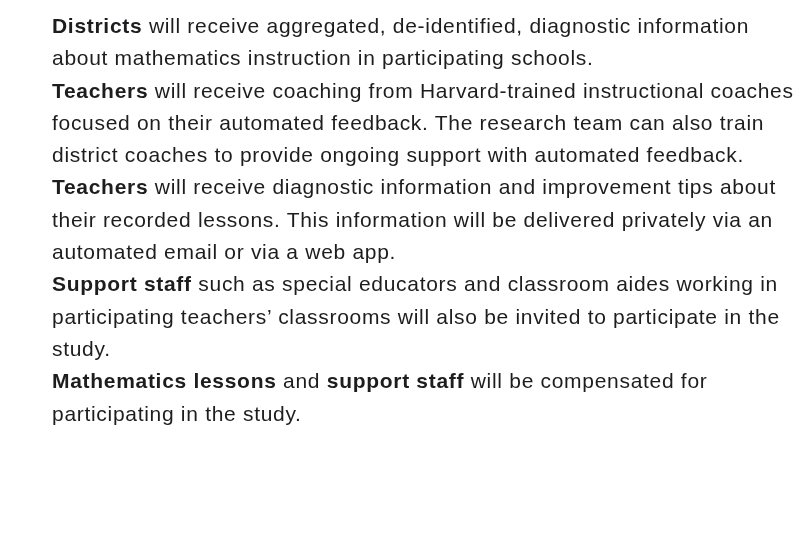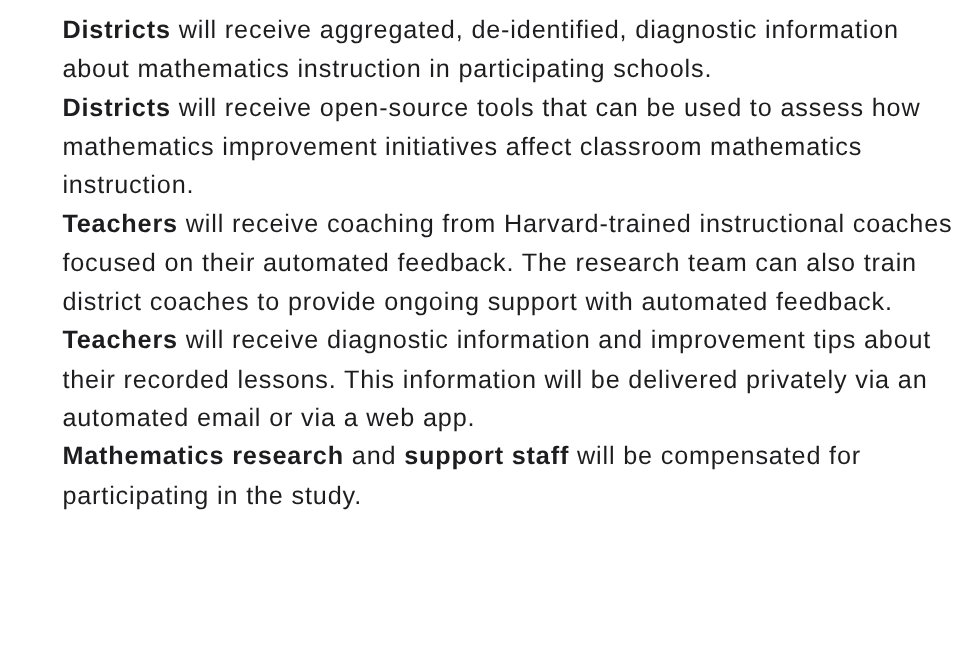--- a/index.html
+++ b/index.html
@@ -50,33 +50,33 @@
     <li class="bullet-item">
     <span class="bullet-col">
       <span class="bullet-dot"></span>
     </span>
     <span class="item-text"><strong>Districts</strong><span> will receive aggregated, de-identified, diagnostic information about mathematics instruction in participating schools.</span></span>
   </li>
     <li class="bullet-item">
     <span class="bullet-col">
       <span class="bullet-dot"></span>
     </span>
-    <span class="item-text"><strong>Districts</strong><span> will receive open-source tools that can be used to assess how mathematics improvement initiatives affect classroom mathematics instruction.</span></span>
-  </li>
-    <li class="bullet-item">
-    <span class="bullet-col">
-      <span class="bullet-dot"></span>
-    </span>
     <span class="item-text"><strong>Teachers</strong><span> will receive coaching from Harvard-trained instructional coaches focused on their automated feedback. The research team can also train district coaches to provide ongoing support with automated feedback.</span></span>
   </li>
     <li class="bullet-item">
     <span class="bullet-col">
       <span class="bullet-dot"></span>
     </span>
     <span class="item-text"><strong>Teachers</strong><span> will receive diagnostic information and improvement tips about their recorded lessons. This information will be delivered privately via an automated email or via a web app.</span></span>
   </li>
     <li class="bullet-item">
     <span class="bullet-col">
       <span class="bullet-dot"></span>
     </span>
-    <span class="item-text"><strong>Mathematics research</strong><span> and </span><strong>support staff</strong><span> will be compensated for participating in the study.</span></span>
+    <span class="item-text"><strong>Support staff</strong><span> such as special educators and classroom aides working in participating teachers’ classrooms will also be invited to participate in the study.</span></span>
+  </li>
+    <li class="bullet-item">
+    <span class="bullet-col">
+      <span class="bullet-dot"></span>
+    </span>
+    <span class="item-text"><strong>Mathematics lessons</strong><span> and </span><strong>support staff</strong><span> will be compensated for participating in the study.</span></span>
   </li>
   </ul>
 
 </body></html>

